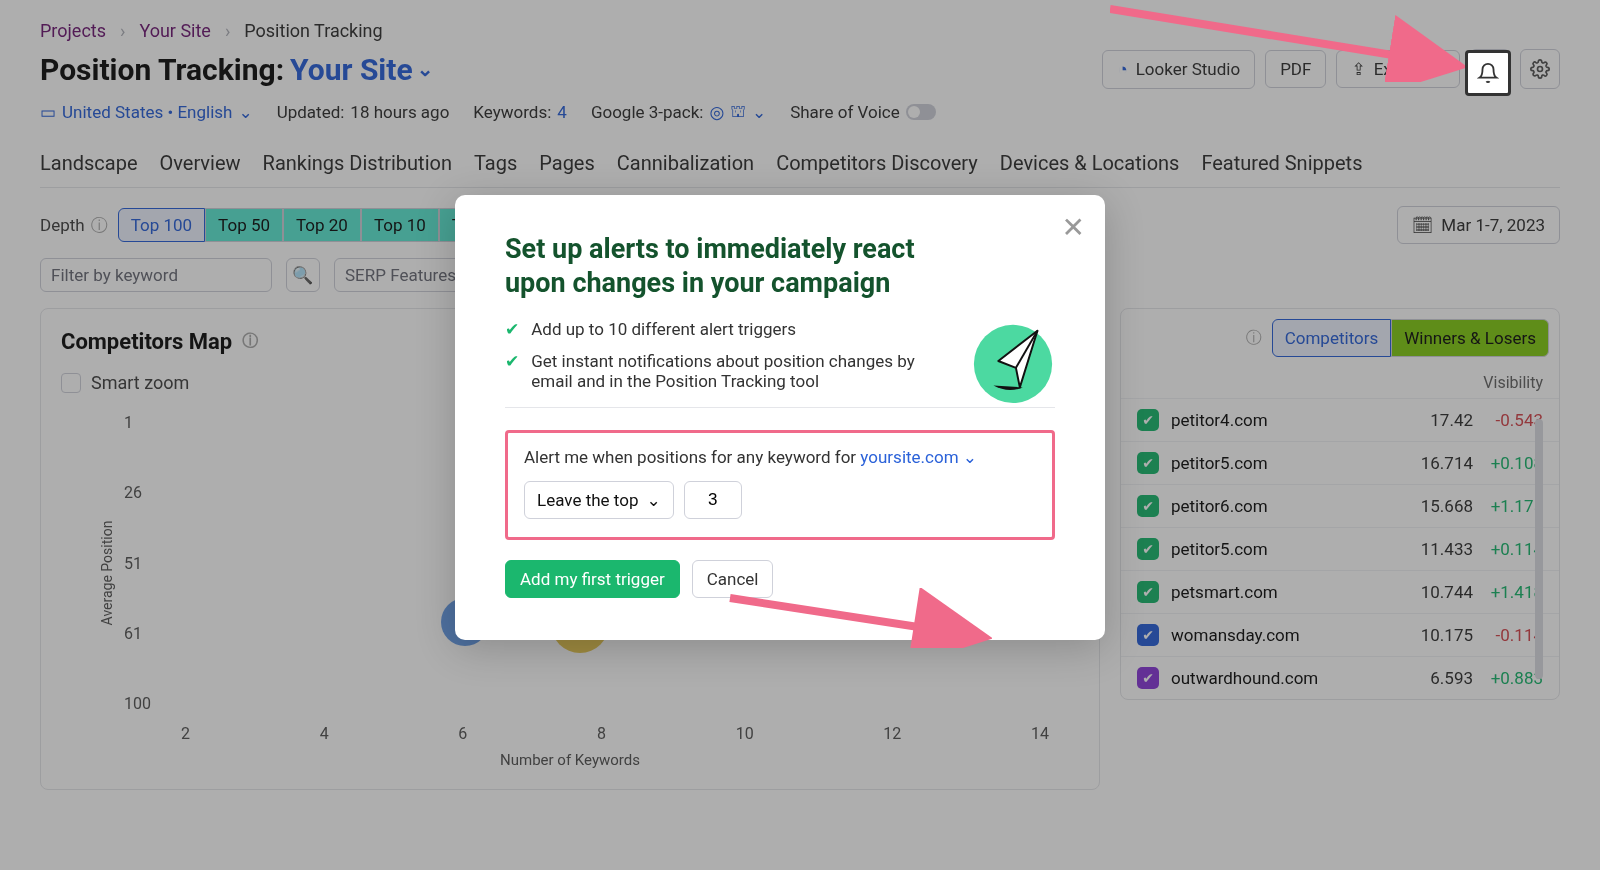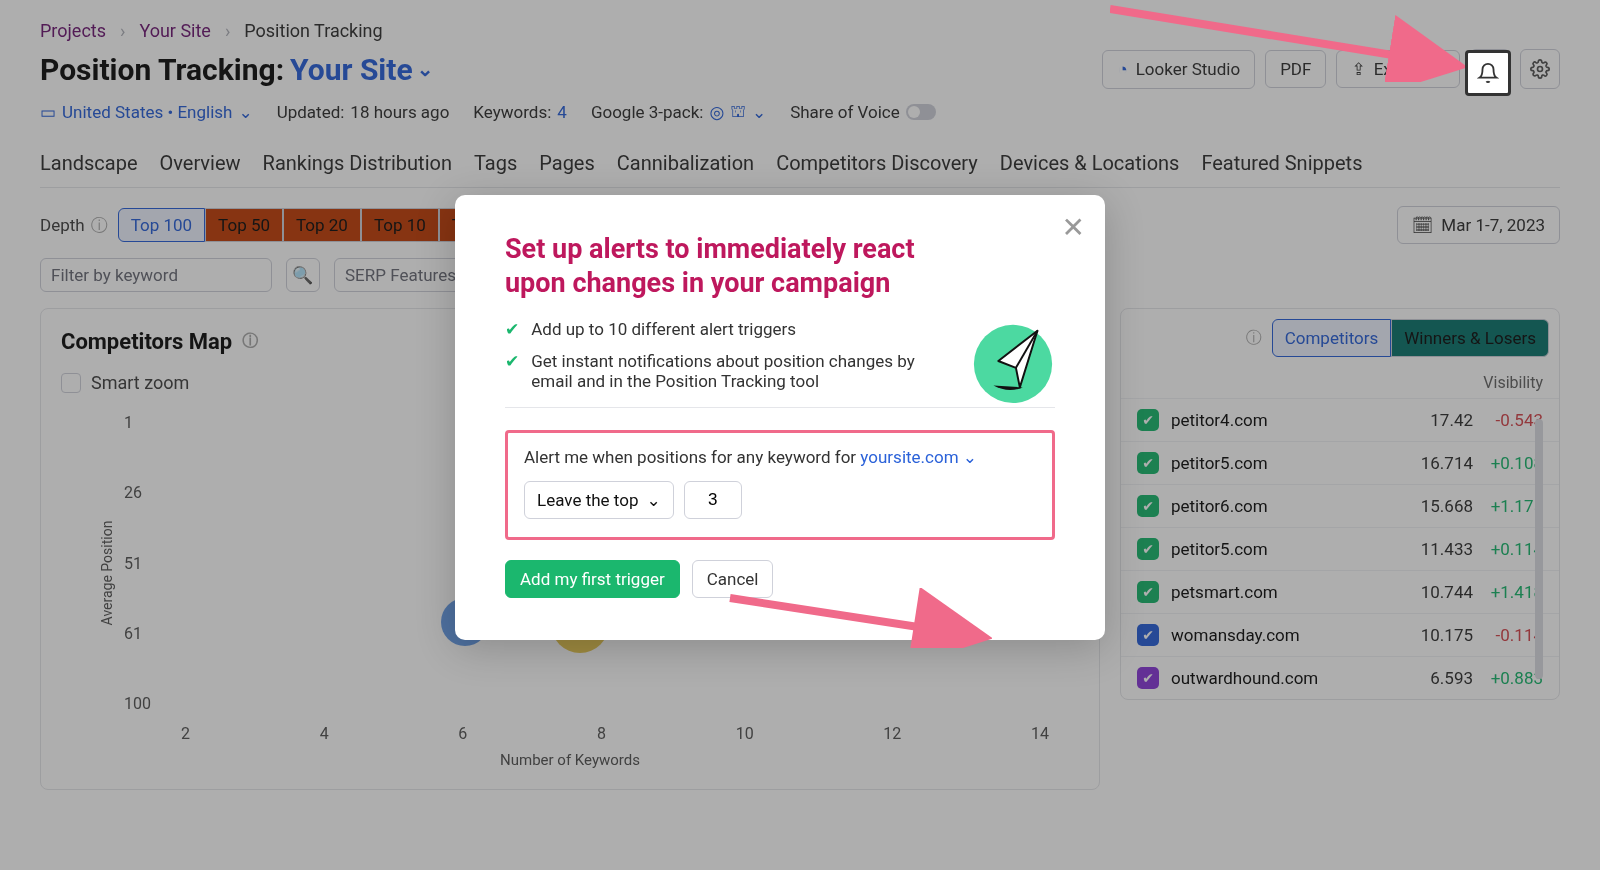--- a/index.html
+++ b/index.html
@@ -32,21 +32,21 @@
   .meta-link { color:#2b62d9; display:flex; align-items:center; gap:6px;}
   .meta-item { display:flex; align-items:center; gap:6px;}
   .toggle { width:30px; height:16px; border-radius:9px; background:#cfd1da; position:relative; display:inline-block;}
   .toggle::after{content:""; width:12px;height:12px;background:#fff;border-radius:50%; position:absolute; left:2px; top:2px;}
   .tabs { display:flex; gap:22px; margin-top:28px; border-bottom:1px solid #e5e6ea; font-size:20px; color:#333; padding-bottom:12px;}
   .tabs .tab { cursor:pointer; }
   .filter-row { display:flex; align-items:center; gap:14px; margin-top:18px; }
   .depth-group { display:flex; align-items:center; gap:10px;}
   .depth-label { color:#444; font-size:17px; display:flex; align-items:center; gap:6px;}
   .seg { display:flex; border-radius:6px; }
-  .seg .seg-btn { border:1px solid #cfd1da; padding:6px 12px; font-size:17px; background:#c2410c;}
+  .seg .seg-btn { border:1px solid #cfd1da; padding:6px 12px; font-size:17px; background:#5eead4;}
   .seg .seg-btn:first-child{border-top-left-radius:6px;border-bottom-left-radius:6px;}
   .seg .seg-btn:last-child{border-top-right-radius:6px;border-bottom-right-radius:6px;}
   .seg .seg-btn.active{ border-color:#2b62d9; background:#eef3ff; color:#2b62d9;}
   .date-btn { margin-left:auto;}
   .second-row { display:flex; gap:14px; margin-top:14px; align-items:center;}
   .input-like { border:1px solid #cfd1da; border-radius:6px; padding:6px 10px; display:flex; align-items:center; gap:6px; font-size:17px; color:#6c6e79;}
   .main-panels { display:flex; gap:20px; margin-top:16px; align-items:flex-start;}
   .panel { border:1px solid #e5e6ea; border-radius:8px; padding:20px; flex:1;}
   .panel.chart{ min-height:440px; }
   .panel-title{ font-size:22px; font-weight:700; display:flex;align-items:center;gap:10px;}
@@ -57,21 +57,21 @@
   .x-label{ text-align:center; font-size:15px; color:#555; margin-top:8px;}
   .y-ticks{position:absolute;left:100px;top:10px;bottom:30px;display:flex;flex-direction:column;justify-content:space-between;font-size:16px;color:#555;}
   .y-ticks div{transform:translateX(-100%);padding-right:10px;}
   .x-ticks{position:absolute;left:120px;right:30px;bottom:0;display:flex;justify-content:space-between;font-size:16px;color:#555;}
   .bubble{position:absolute;border-radius:50%;}
   .bubble.blue{background:#6a9fe8;width:48px;height:48px;left:380px;top:195px;}
   .bubble.yellow{background:#e8c954;width:58px;height:58px;left:490px;top:192px;}
   .right-card{ width:440px; border:1px solid #e5e6ea; border-radius:8px;}
   .right-head{display:flex;justify-content:flex-end;gap:10px;padding:10px;align-items:center;}
   .toggle-tabs{display:flex;border-radius:18px;}
-  .toggle-tabs .t{border:1px solid #cfd1da;padding:8px 12px;font-size:17px;background:#0f766e;}
+  .toggle-tabs .t{border:1px solid #cfd1da;padding:8px 12px;font-size:17px;background:#84cc16;}
   .toggle-tabs .t.active{background:#eef3ff;border-color:#2b62d9;color:#2b62d9;}
   .toggle-tabs .t:first-child{border-top-left-radius:6px;border-bottom-left-radius:6px;}
   .toggle-tabs .t:last-child{border-top-right-radius:6px;border-bottom-right-radius:6px;}
   .r-header{display:flex;padding:6px 16px;font-size:16px;color:#666;}
   .r-header .hcell:last-child{margin-left:auto;}
   .row{display:flex;align-items:center;padding:10px 16px;border-top:1px solid #f0f1f4;font-size:17px;}
   .sq{width:22px;height:22px;border-radius:5px;display:flex;align-items:center;justify-content:center;color:#fff;font-size:14px;margin-right:12px;}
   .sq.green{background:#1bb76e;}
   .sq.blue{background:#2b62d9;}
   .sq.purple{background:#8a3bd8;}
@@ -80,21 +80,21 @@
   .delta.pos{color:#1bb76e;}
   .delta.neg{color:#d5474e;}
   .vbar{position:absolute;right:16px;top:110px;bottom:20px;width:8px;background:#dcdde3;border-radius:4px;}
   
   .dim{position:absolute;inset:0;background:rgba(30,30,30,0.36);}
   .modal{
     position:absolute; width:650px; left:455px; top:195px; background:#fff;
     border-radius:10px; padding:38px 50px 42px 50px; box-shadow:0 8px 40px rgba(0,0,0,.2);
   }
   .modal .close{position:absolute;top:16px;right:20px;font-size:28px;color:#999;cursor:pointer;}
-  .modal h2{font-size:27px;font-weight:700;line-height:1.25; color:#be185d; padding-right:90px;}
+  .modal h2{font-size:27px;font-weight:700;line-height:1.25; color:#14532d; padding-right:90px;}
   .bullets{margin-top:18px;padding-right:120px;}
   .bullets .b{display:flex;gap:12px;font-size:17px;color:#333;margin-bottom:12px;}
   .bullets .chk{color:#1bb76e;flex-shrink:0;}
   .illus{position:absolute;right:48px;top:122px;width:88px;height:88px;}
   .divider{height:1px;background:#e5e6ea;margin:16px 0 22px;}
   .trigger-box{border:3px solid #f06a8a;border-radius:4px;padding:14px 16px 18px;}
   .trigger-text{font-size:17px;color:#333;}
   .trigger-text .domain{color:#2b62d9;}
   .trigger-controls{display:flex;gap:10px;margin-top:14px;}
   .select-like{border:1px solid #cfd1da;border-radius:6px;padding:8px 12px;display:flex;align-items:center;gap:8px;font-size:17px;}

